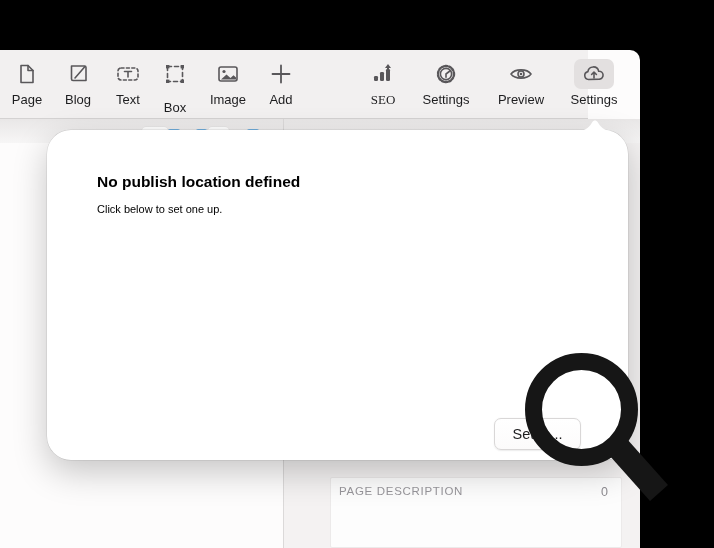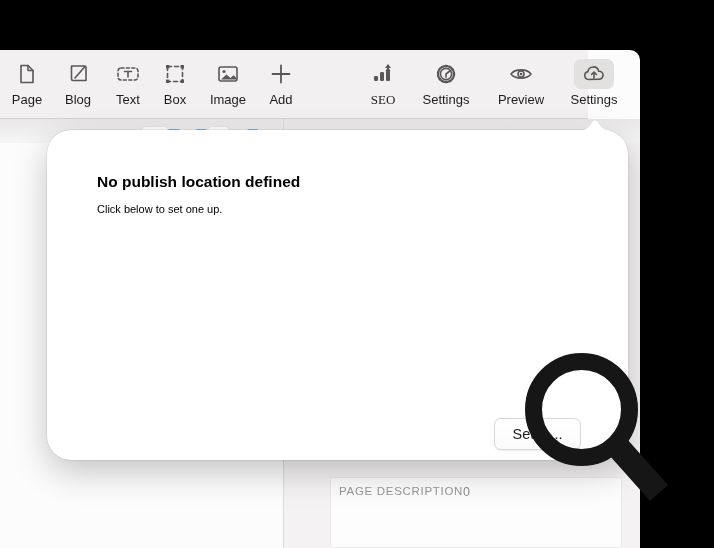--- a/index.html
+++ b/index.html
@@ -48,21 +48,21 @@
     position:absolute; left:283px; top:69px; width:1px; height:429px; background:#dbd9d9;
   }
   .inspector-panel {
     position:absolute; left:284px; top:93px; width:356px; height:405px; background:#f4f2f2;
   }
   .desc-field {
     position:absolute; left:330px; top:427px; width:292px; height:71px;
     background:#fdfdfd; border:1px solid #eceaea; border-radius:2px;
   }
   .desc-head {
-    display:flex; justify-content:flex-start; align-items:flex-start;
+    display:flex; justify-content:space-between; align-items:flex-start;
     padding:7px 13px 0 8px;
   }
   .desc-label {
     font-size:11.5px; letter-spacing:0.7px; color:#98969b;
   }
   .desc-count { font-size:12.5px; color:#8e8c91; }
 
   
   .popover {
     position:absolute; left:47px; top:130px; width:581px; height:330px;
@@ -145,21 +145,21 @@
       <div class="tb-item" style="left:96px;">
         <span class="tb-ico">
           <svg width="28" height="26" viewBox="0 0 28 26">
               <rect class="ic" x="4" y="7" width="20" height="12" rx="3" stroke-dasharray="3 2.4"></rect>
               <path class="ic" d="M10.5 10.5 h7 M14 10.5 v5.5"></path>
             </svg>
         </span>
         <span class="tb-label">Text</span>
       </div>
 
-      <div class="tb-item" style="left:143px;">
+      <div class="tb-item" style="left:143px;gap:8px;">
         <span class="tb-ico">
           <svg width="26" height="26" viewBox="0 0 26 26">
               <rect class="ic" x="5.5" y="5.5" width="15" height="15" stroke-dasharray="4 3"></rect>
               <rect class="icf" x="4" y="4" width="3.4" height="3.4"></rect>
               <rect class="icf" x="18.6" y="4" width="3.4" height="3.4"></rect>
               <rect class="icf" x="4" y="18.6" width="3.4" height="3.4"></rect>
               <rect class="icf" x="18.6" y="18.6" width="3.4" height="3.4"></rect>
             </svg>
         </span>
         <span class="tb-label">Box</span>

